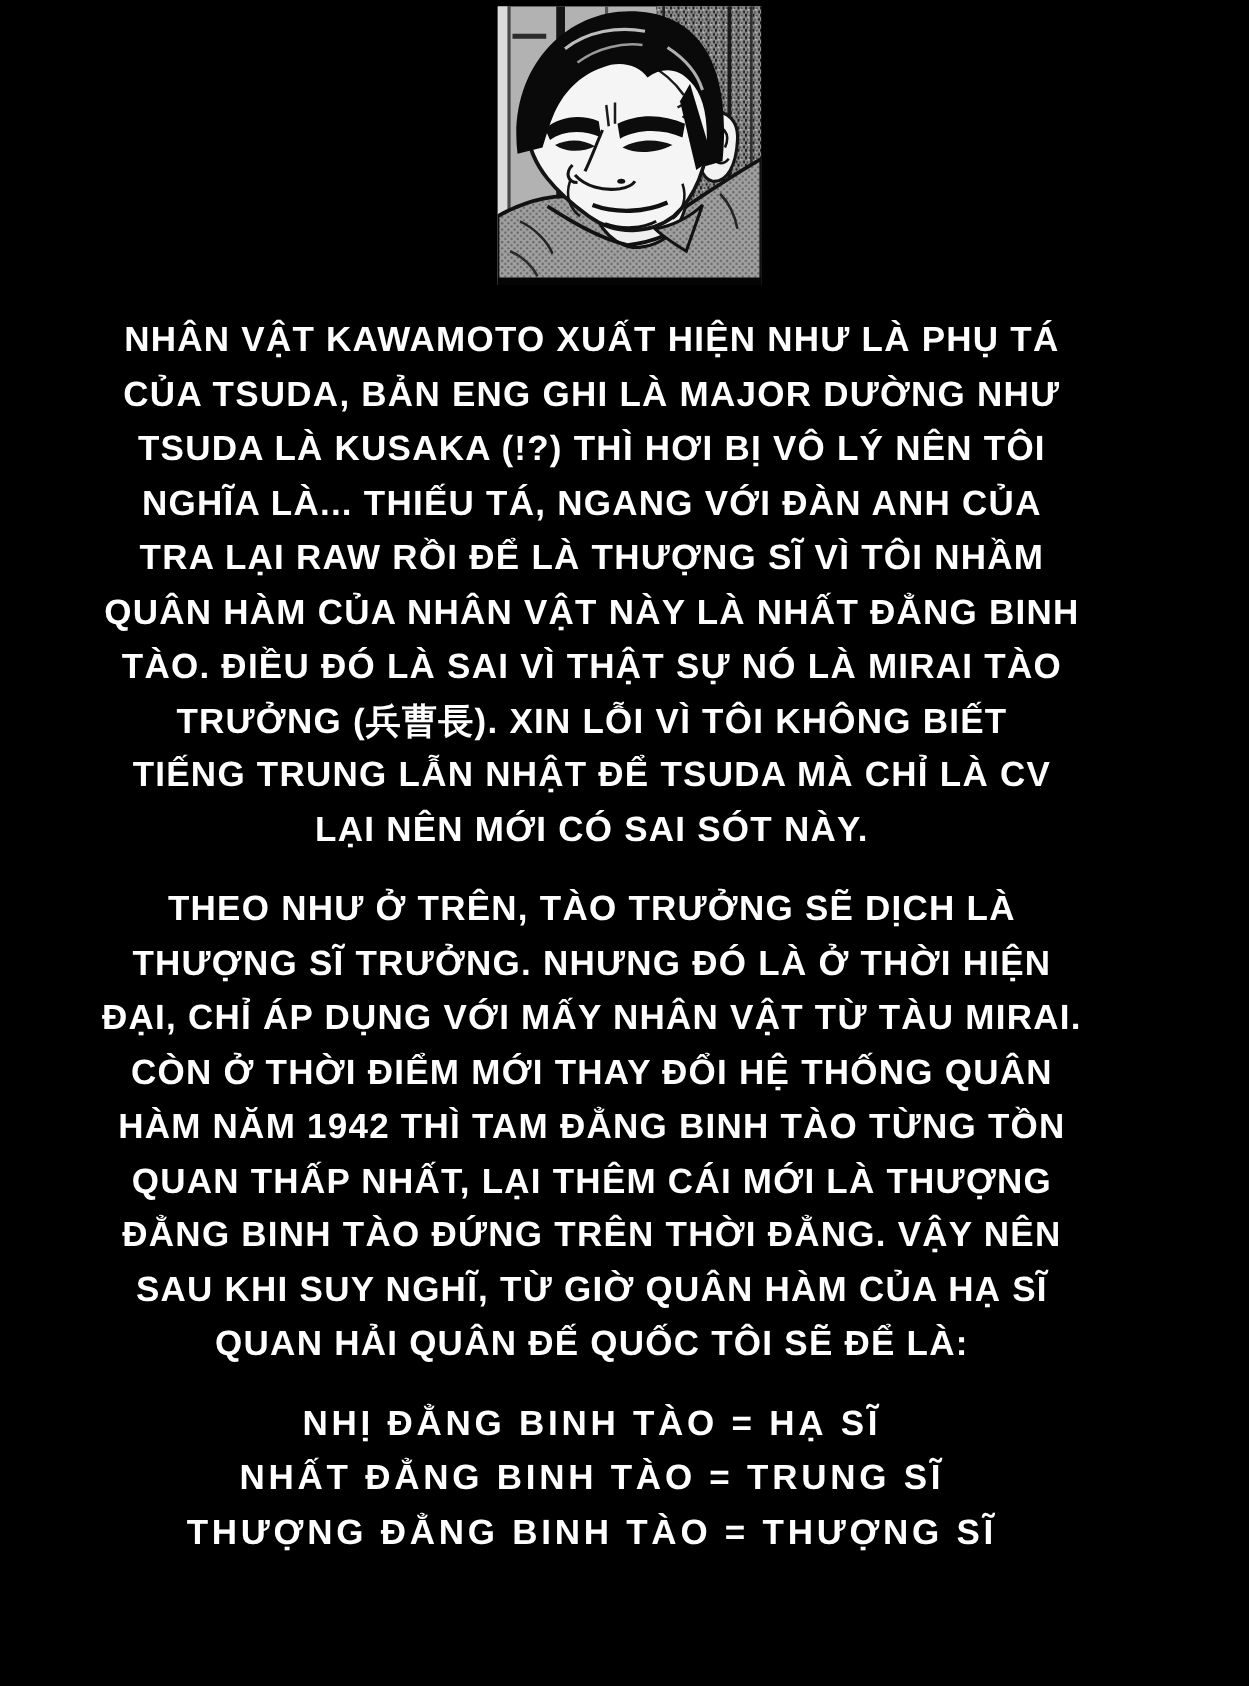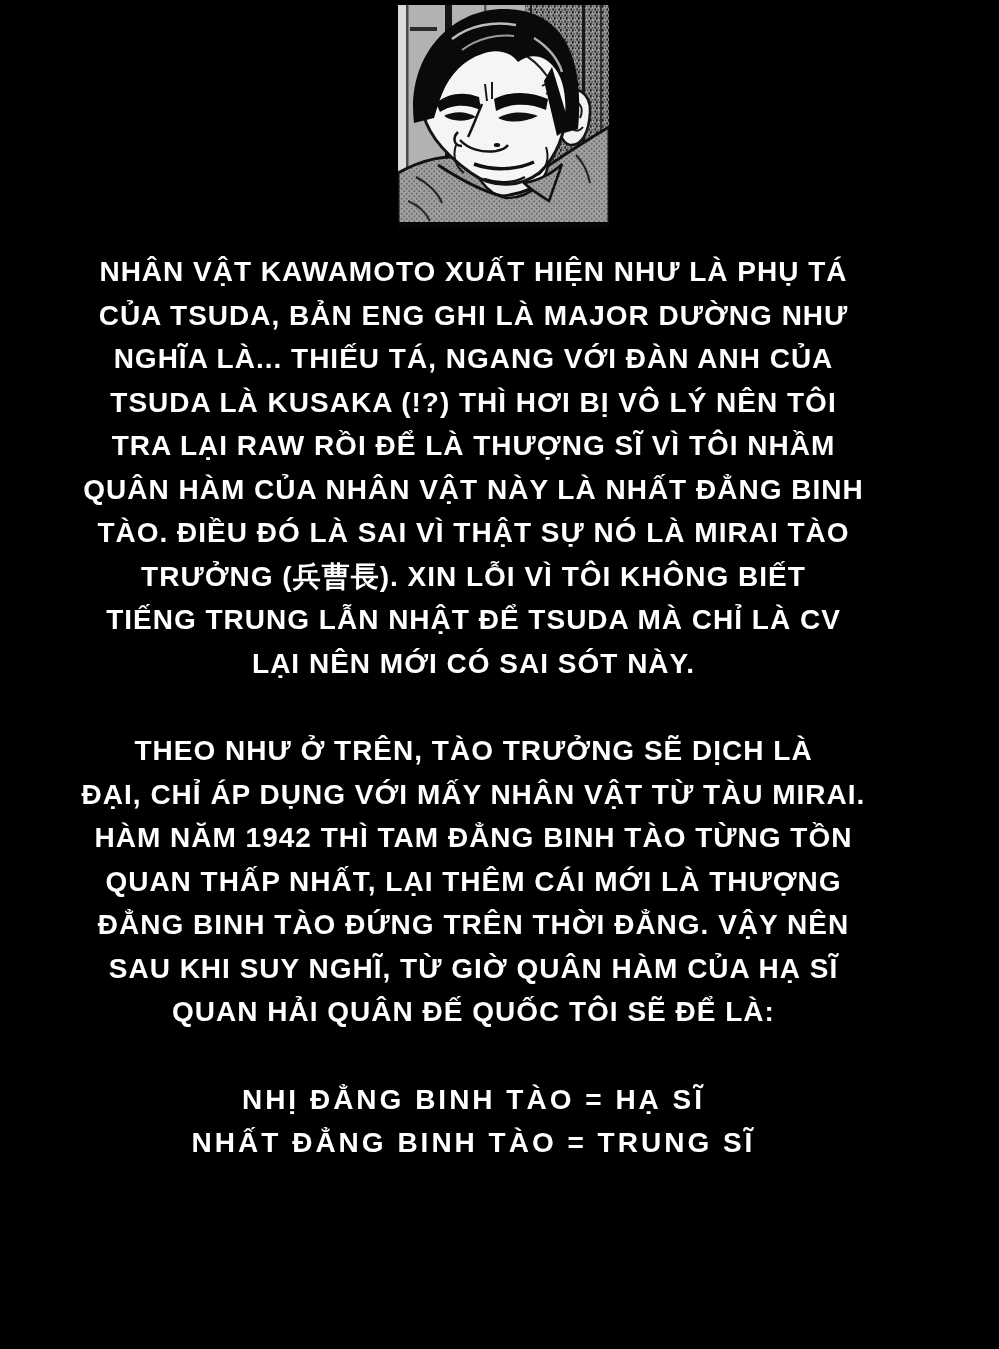--- a/index.html
+++ b/index.html
@@ -24,21 +24,21 @@
     top: 250px;
     left: 0;
     right: 0;
     text-align: center;
     color: #ffffff;
     font-weight: bold;
     font-size: 28px;
     line-height: 43.5px;
     letter-spacing: 1px;
   }
-  .para + .para { margin-top: 44px; }
+  .para + .para { margin-top: 20px; }
   .line { white-space: nowrap; }
   .para-ranks .line { letter-spacing: 3px; }
 </style>
 </head>
 <body>
 
 <div class="page">
 
   <div class="portrait" title="manga headshot of Kawamoto, a stern heavyset man with short dark hair wearing a grey collared shirt">
     <svg viewBox="0 0 211 223" xmlns="http://www.w3.org/2000/svg">
@@ -133,37 +133,40 @@
       </g>
 
       <rect x="0" y="217" width="211" height="6" fill="#050505"></rect>
     </svg>
   </div>
 
   <div class="note">
     <div class="para">
       <div class="line">NHÂN VẬT KAWAMOTO XUẤT HIỆN NHƯ LÀ PHỤ TÁ</div>
       <div class="line">CỦA TSUDA, BẢN ENG GHI LÀ MAJOR DƯỜNG NHƯ</div>
+      <div class="line">TSUDA LÀ KUSAKA (!?) THÌ HƠI BỊ VÔ LÝ NÊN TÔI</div>
       <div class="line">NGHĨA LÀ... THIẾU TÁ, NGANG VỚI ĐÀN ANH CỦA</div>
-      <div class="line">TSUDA LÀ KUSAKA (!?) THÌ HƠI BỊ VÔ LÝ NÊN TÔI</div>
       <div class="line">TRA LẠI RAW RỒI ĐỂ LÀ THƯỢNG SĨ VÌ TÔI NHẦM</div>
       <div class="line">QUÂN HÀM CỦA NHÂN VẬT NÀY LÀ NHẤT ĐẲNG BINH</div>
       <div class="line">TÀO. ĐIỀU ĐÓ LÀ SAI VÌ THẬT SỰ NÓ LÀ MIRAI TÀO</div>
       <div class="line">TRƯỞNG (兵曹長). XIN LỖI VÌ TÔI KHÔNG BIẾT</div>
       <div class="line">TIẾNG TRUNG LẪN NHẬT ĐỂ TSUDA MÀ CHỈ LÀ CV</div>
       <div class="line">LẠI NÊN MỚI CÓ SAI SÓT NÀY.</div>
     </div>
     <div class="para">
       <div class="line">THEO NHƯ Ở TRÊN, TÀO TRƯỞNG SẼ DỊCH LÀ</div>
+      <div class="line">THƯỢNG SĨ TRƯỞNG. NHƯNG ĐÓ LÀ Ở THỜI HIỆN</div>
       <div class="line">ĐẠI, CHỈ ÁP DỤNG VỚI MẤY NHÂN VẬT TỪ TÀU MIRAI.</div>
+      <div class="line">CÒN Ở THỜI ĐIỂM MỚI THAY ĐỔI HỆ THỐNG QUÂN</div>
       <div class="line">HÀM NĂM 1942 THÌ TAM ĐẲNG BINH TÀO TỪNG TỒN</div>
       <div class="line">QUAN THẤP NHẤT, LẠI THÊM CÁI MỚI LÀ THƯỢNG</div>
       <div class="line">ĐẲNG BINH TÀO ĐỨNG TRÊN THỜI ĐẲNG. VẬY NÊN</div>
       <div class="line">SAU KHI SUY NGHĨ, TỪ GIỜ QUÂN HÀM CỦA HẠ SĨ</div>
       <div class="line">QUAN HẢI QUÂN ĐẾ QUỐC TÔI SẼ ĐỂ LÀ:</div>
     </div>
     <div class="para para-ranks">
       <div class="line">NHỊ ĐẲNG BINH TÀO = HẠ SĨ</div>
       <div class="line">NHẤT ĐẲNG BINH TÀO = TRUNG SĨ</div>
+      <div class="line">THƯỢNG ĐẲNG BINH TÀO = THƯỢNG SĨ</div>
     </div>
   </div>
 
 </div>
 
 </body></html>

